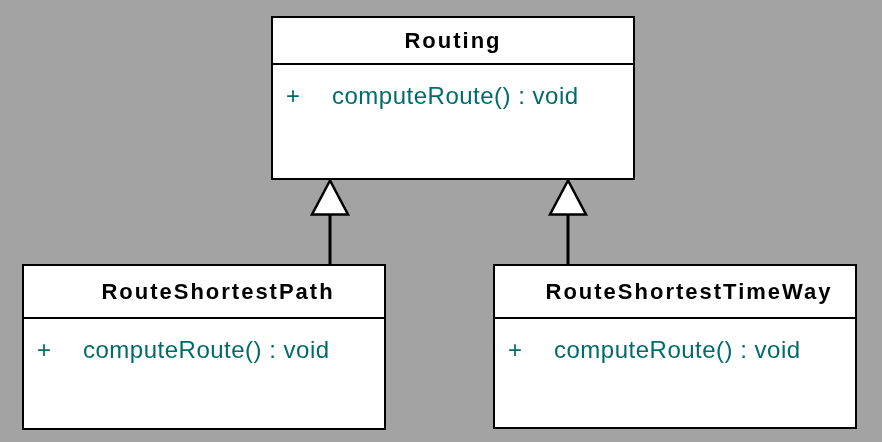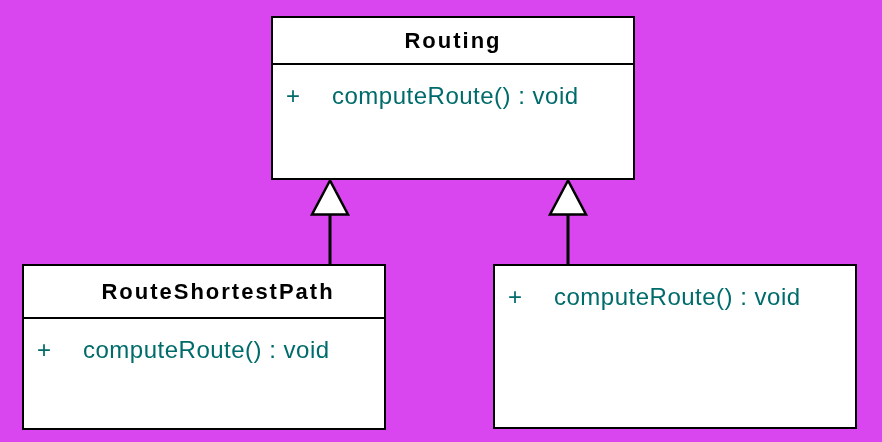--- a/index.html
+++ b/index.html
@@ -5,21 +5,21 @@
   html, body {
     margin: 0;
     padding: 0;
     background: #ffffff;
     font-family: "Liberation Sans", sans-serif;
   }
   .canvas {
     position: relative;
     width: 882px;
     height: 442px;
-    background: #d946ef;
+    background: #a3a3a3;
     overflow: hidden;
   }
   .uml-class {
     position: absolute;
     background: #ffffff;
     border: 2.5px solid #000000;
     box-sizing: border-box;
   }
   .uml-class .title {
     display: flex;
@@ -76,20 +76,21 @@
   <div class="uml-class c-shortest-path">
     <div class="title">RouteShortestPath</div>
     <div class="members">
       <div class="member-row">
         <span class="vis">+</span><span class="sig">computeRoute() : void</span>
       </div>
     </div>
   </div>
 
   <div class="uml-class c-shortest-time">
+    <div class="title">RouteShortestTimeWay</div>
     <div class="members">
       <div class="member-row">
         <span class="vis">+</span><span class="sig">computeRoute() : void</span>
       </div>
     </div>
   </div>
 
   <svg class="connector-layer" viewBox="0 0 882 442" xmlns="http://www.w3.org/2000/svg">
     <g>
       <line x1="330" y1="214" x2="330" y2="266" stroke="#000000" stroke-width="3"></line>

